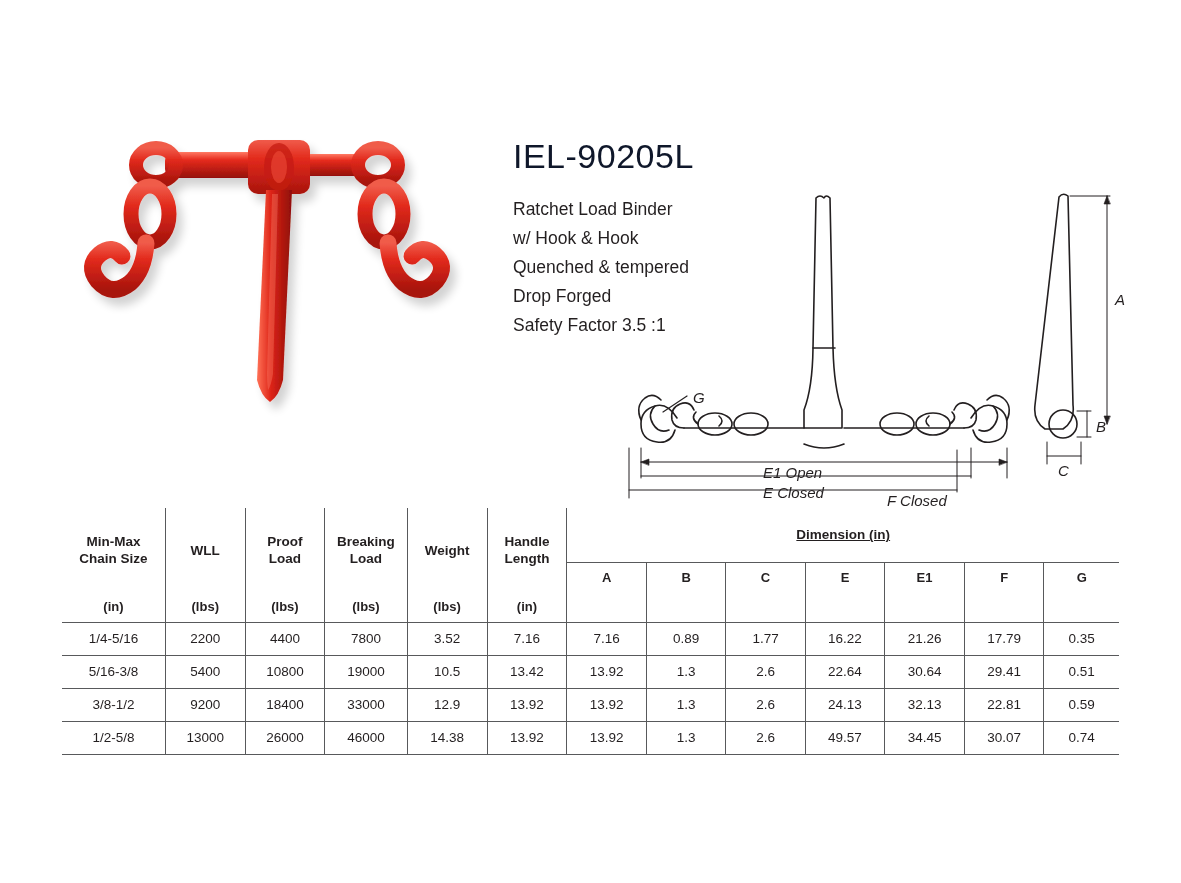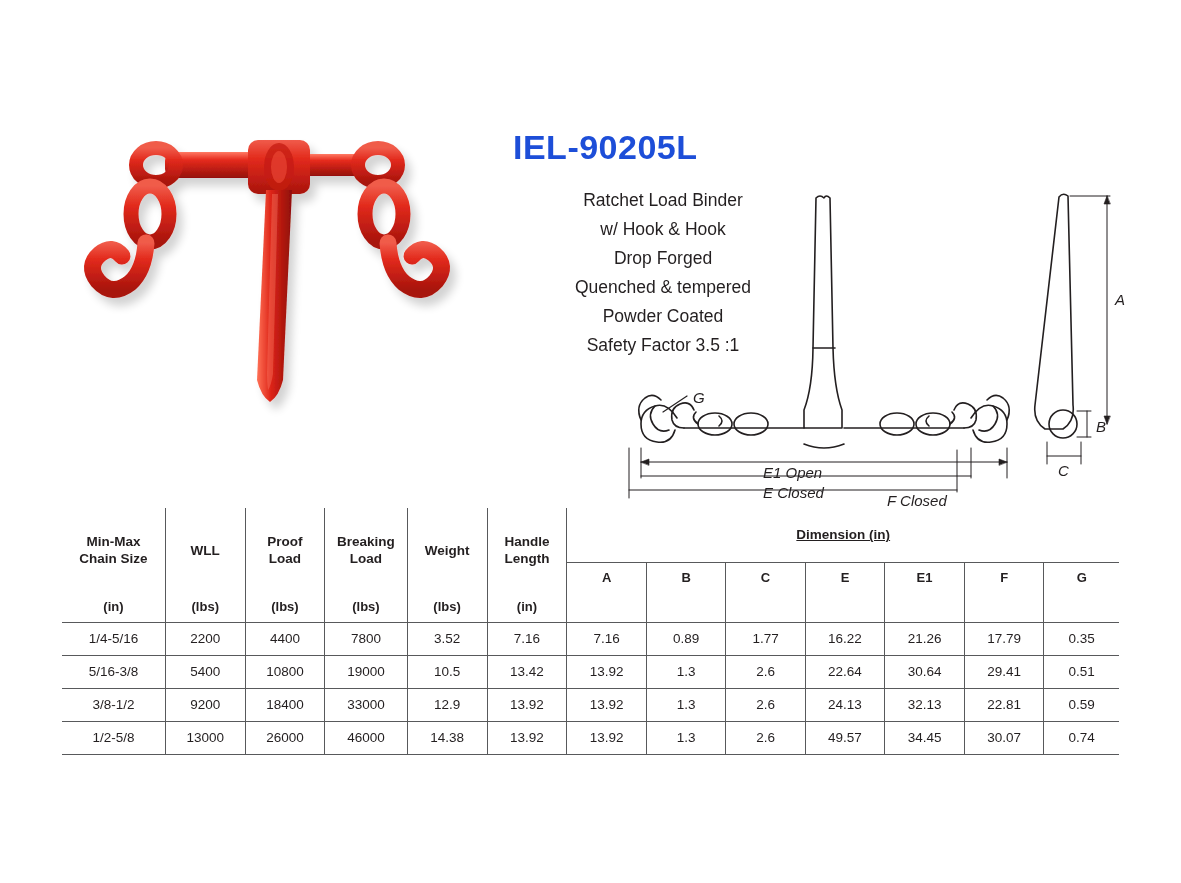--- a/index.html
+++ b/index.html
@@ -27,33 +27,32 @@
 
   
   #spec-block {
     position: absolute;
     left: 513px;
     top: 128px;
     width: 300px;
   }
   #product-title {
     font-size: 34px;
-    font-weight: 700;
+    font-weight: 400;
     letter-spacing: 0.5px;
-    color: #1d4ed8;
-    margin: 2px 0 22px 0;
+    color: #0f172a;
+    margin: 11px 0 22px 0;
     line-height: 1;
     font-family: "Liberation Sans", sans-serif;
   }
   .spec-line {
     font-size: 17.5px;
     line-height: 29px;
     color: #231f20;
     white-space: nowrap;
-    text-align: center;
   }
 
   
   #tech-drawing {
     position: absolute;
     left: 615px;
     top: 180px;
     width: 560px;
     height: 330px;
   }
@@ -157,23 +156,22 @@
       <ellipse cx="324" cy="104" rx="19" ry="28" fill="none" stroke="url(#redBody)" stroke-width="15"></ellipse>
       <path d="M328 133 q2 28 16 40 q18 14 32 -2 q12 -15 -2 -27 q-12 -10 -22 2" fill="none" stroke="url(#redBody)" stroke-width="17" stroke-linecap="round"></path>
     </g>
   </svg>
 </div>
 
 <div id="spec-block">
   <h1 id="product-title">IEL-90205L</h1>
   <div class="spec-line">Ratchet Load Binder</div>
   <div class="spec-line">w/ Hook &amp; Hook</div>
+  <div class="spec-line">Quenched &amp; tempered</div>
   <div class="spec-line">Drop Forged</div>
-  <div class="spec-line">Quenched &amp; tempered</div>
-  <div class="spec-line">Powder Coated</div>
   <div class="spec-line">Safety Factor 3.5 :1</div>
 </div>
 
 <div id="tech-drawing">
   <svg width="560" height="330" viewBox="0 0 560 330" xmlns="http://www.w3.org/2000/svg">
     <g fill="none" stroke="#231f20" stroke-width="1.6" stroke-linecap="round" stroke-linejoin="round">
 
       <path d="M209 18 q-4 -4 -8 0 l-3 150 q-0.5 40 -9 62 l0 18 l38 0 l0 -18 q-8 -22 -9 -62 l-3 -150 q-4 -4 -6 0 z"></path>
       <path d="M198 168 l22 0"></path>
 

